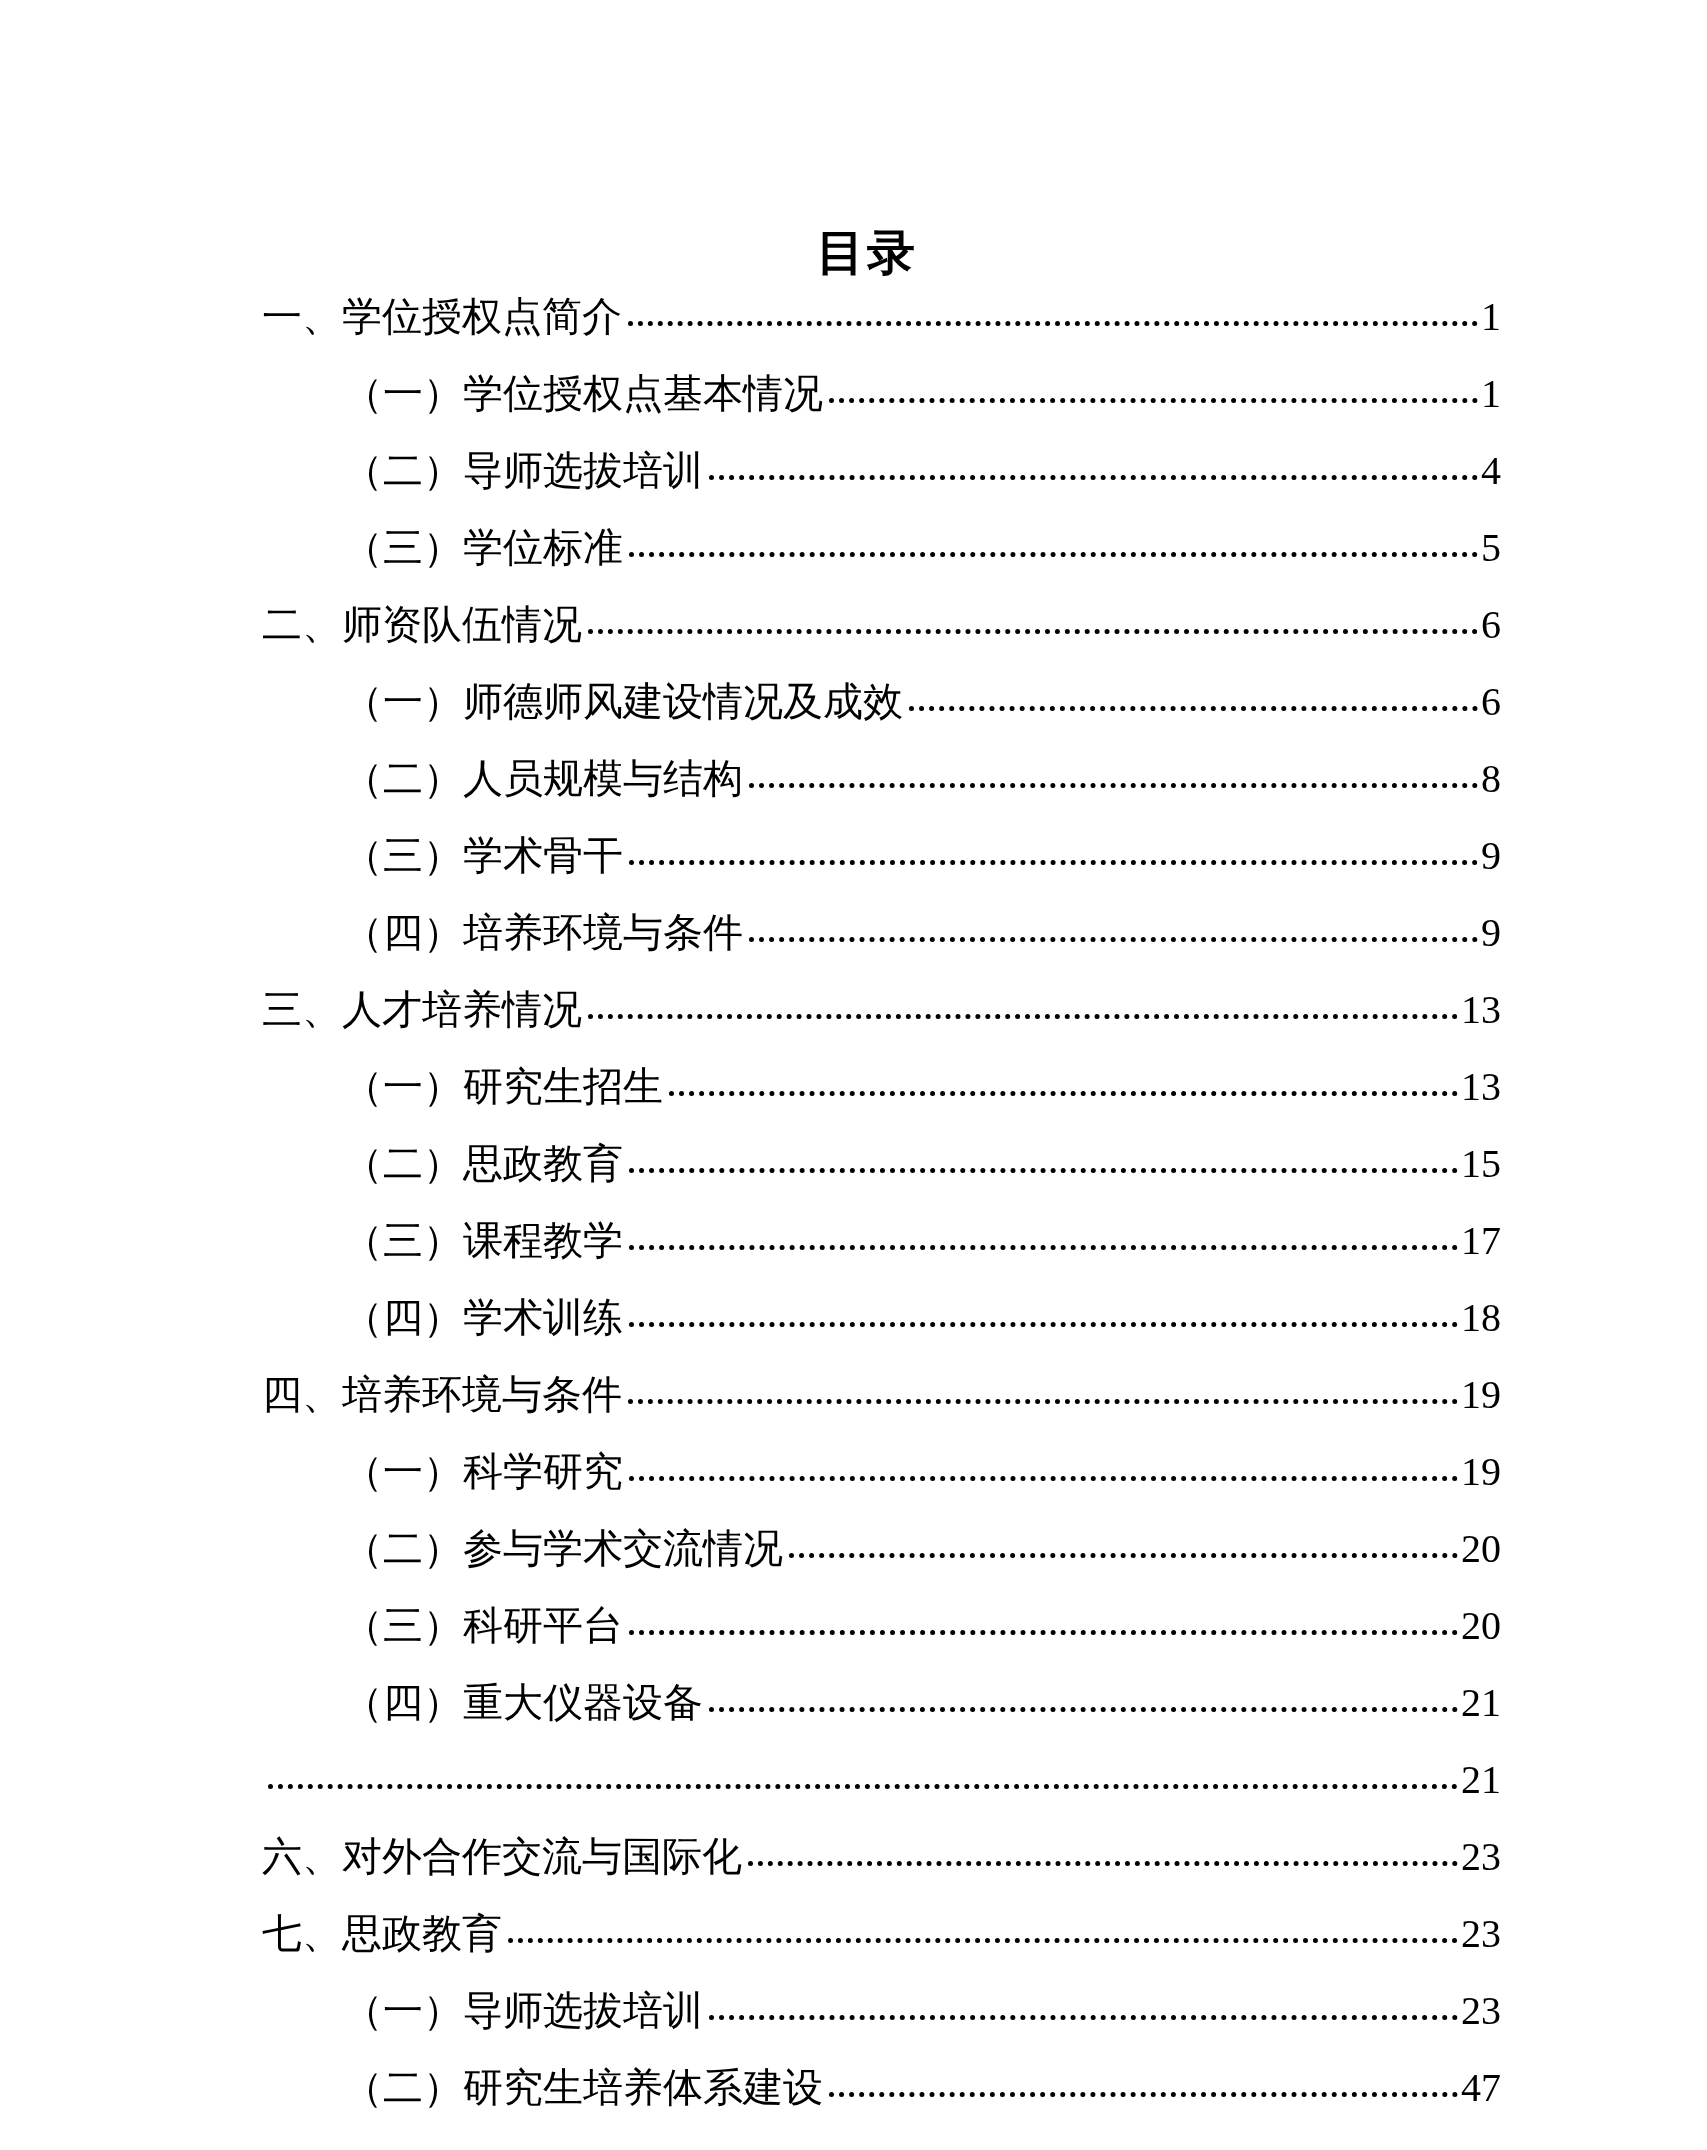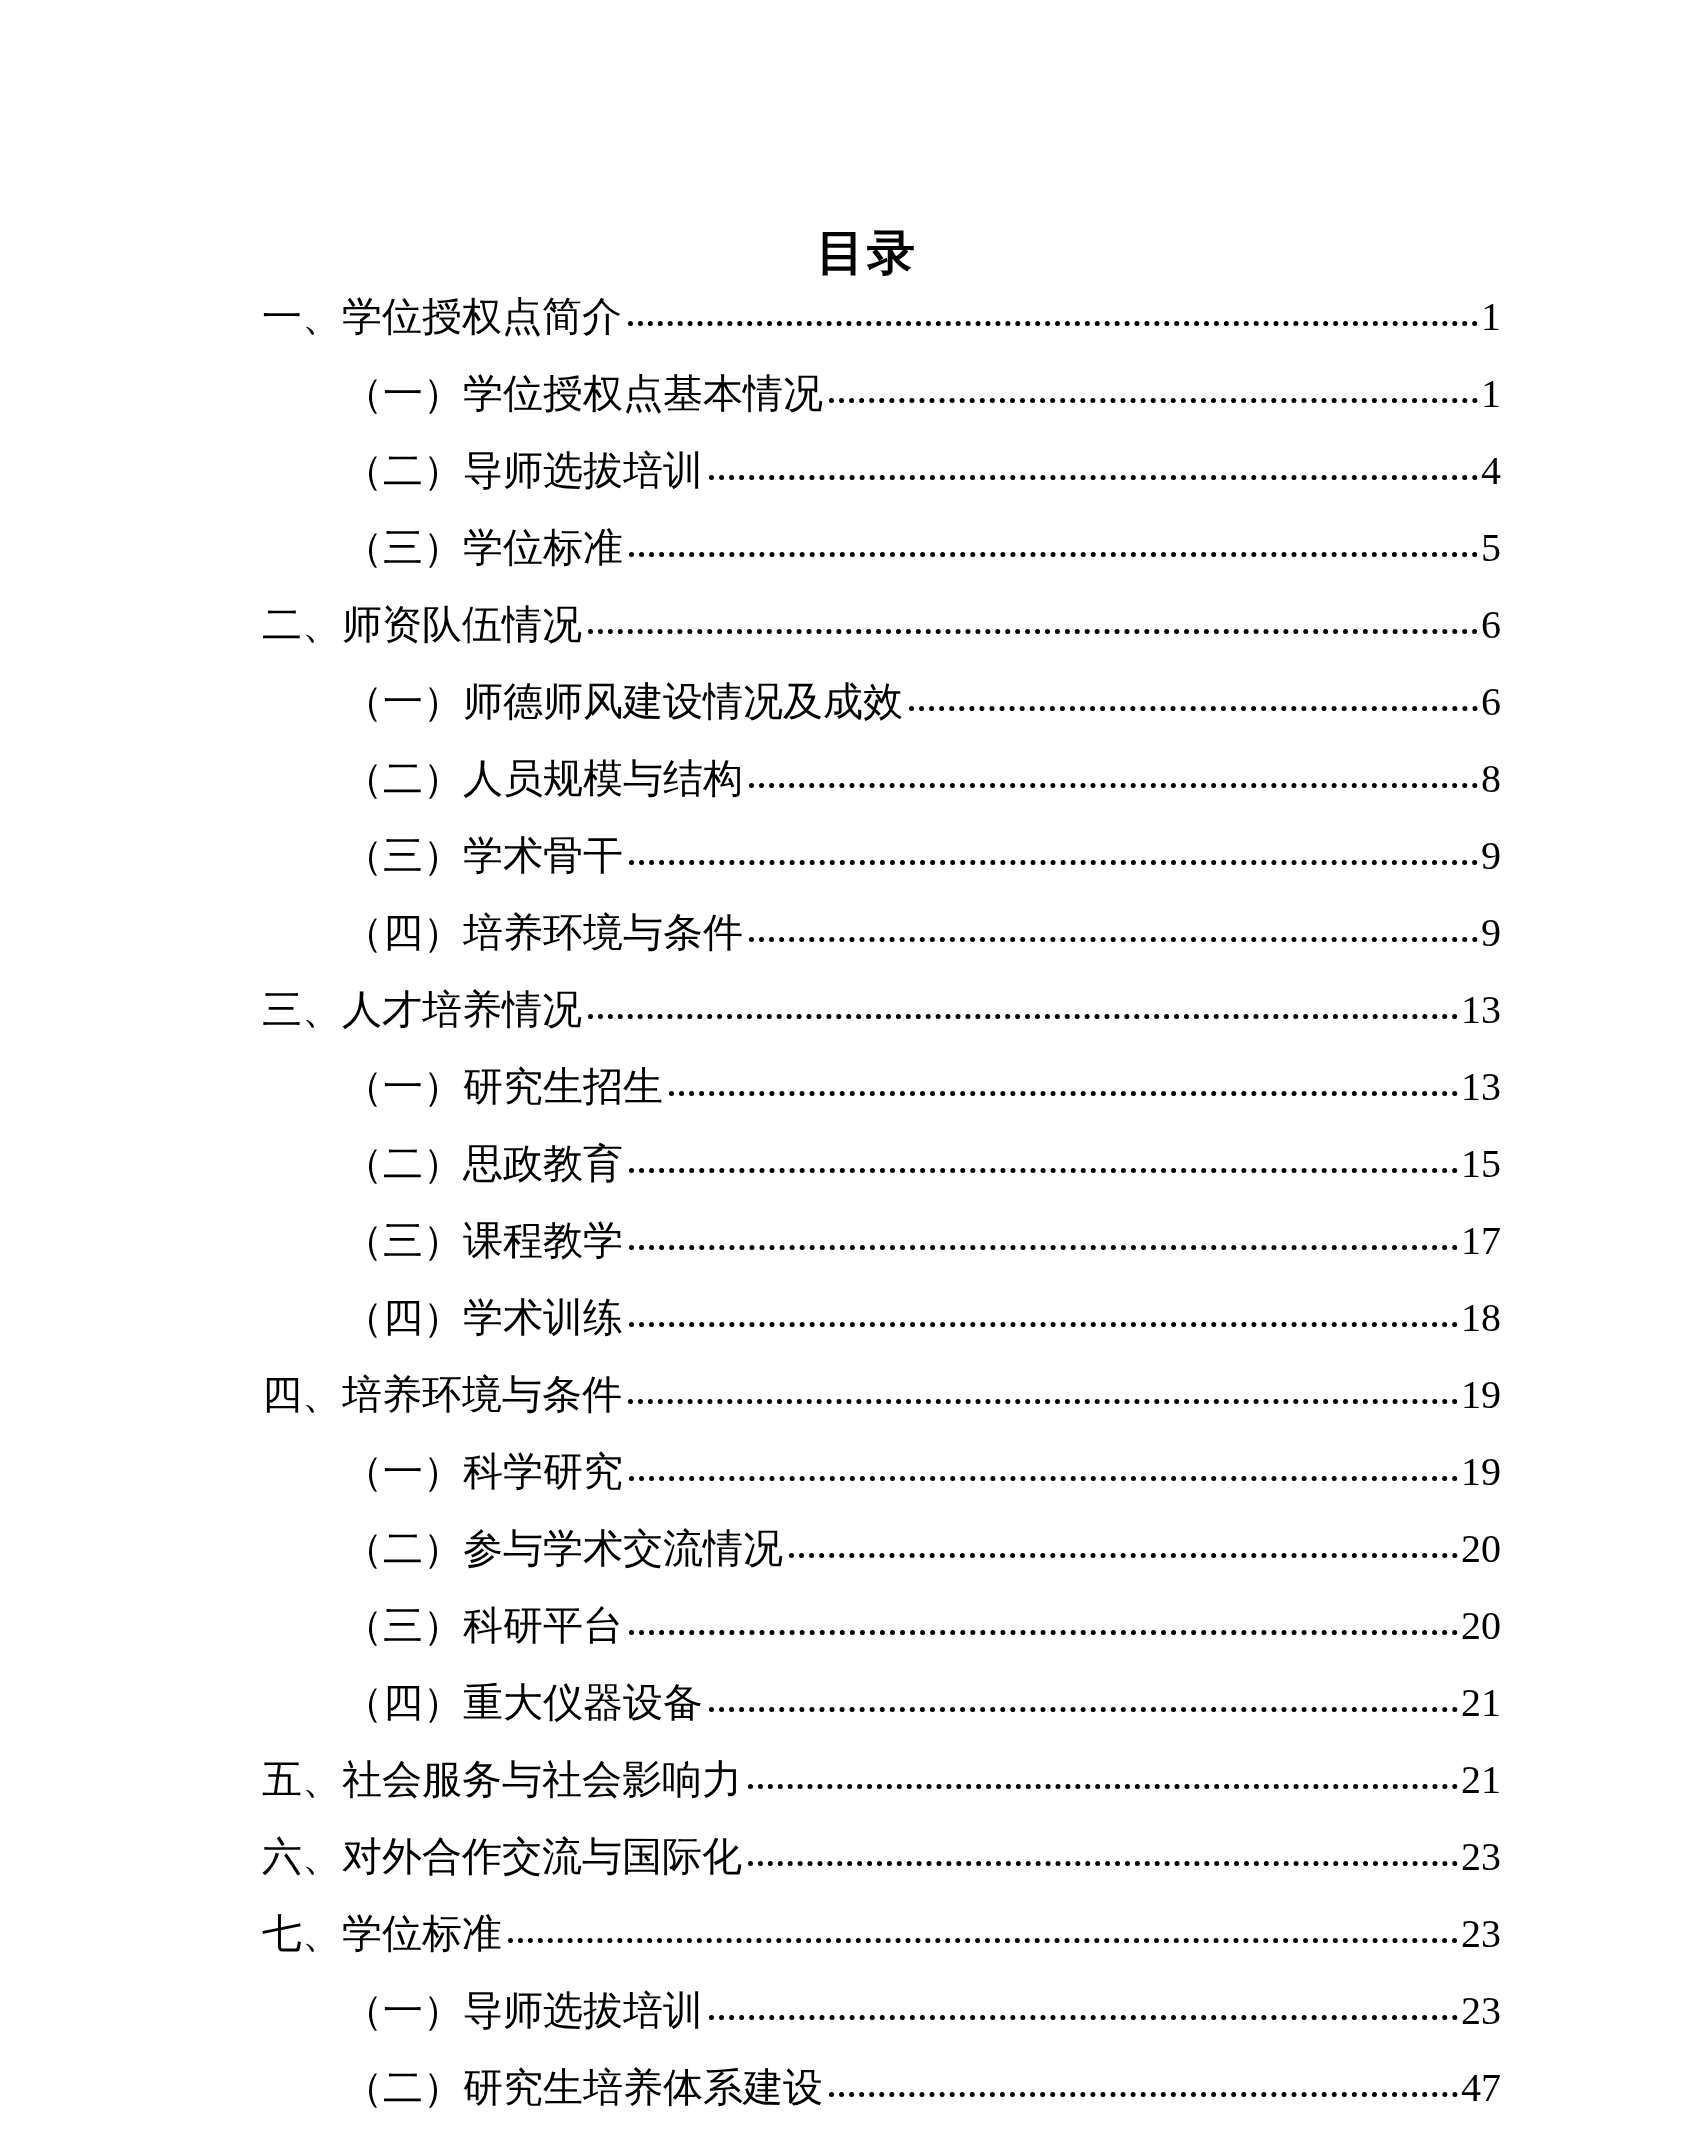--- a/index.html
+++ b/index.html
@@ -163,31 +163,30 @@
     <span class="label">（三）科研平台</span>
     <span class="leader"></span>
     <span class="pagenum">20</span>
   </div>
       <div class="toc-row level-2">
     <span class="label">（四）重大仪器设备</span>
     <span class="leader"></span>
     <span class="pagenum">21</span>
   </div>
       <div class="toc-row level-1">
-    <span class="label">五、社会服务与社会影响力</span>
     <span class="leader"></span>
     <span class="pagenum">21</span>
   </div>
       <div class="toc-row level-1">
     <span class="label">六、对外合作交流与国际化</span>
     <span class="leader"></span>
     <span class="pagenum">23</span>
   </div>
       <div class="toc-row level-1">
-    <span class="label">七、学位标准</span>
+    <span class="label">七、思政教育</span>
     <span class="leader"></span>
     <span class="pagenum">23</span>
   </div>
       <div class="toc-row level-2">
     <span class="label">（一）导师选拔培训</span>
     <span class="leader"></span>
     <span class="pagenum">23</span>
   </div>
       <div class="toc-row level-2">
     <span class="label">（二）研究生培养体系建设</span>

